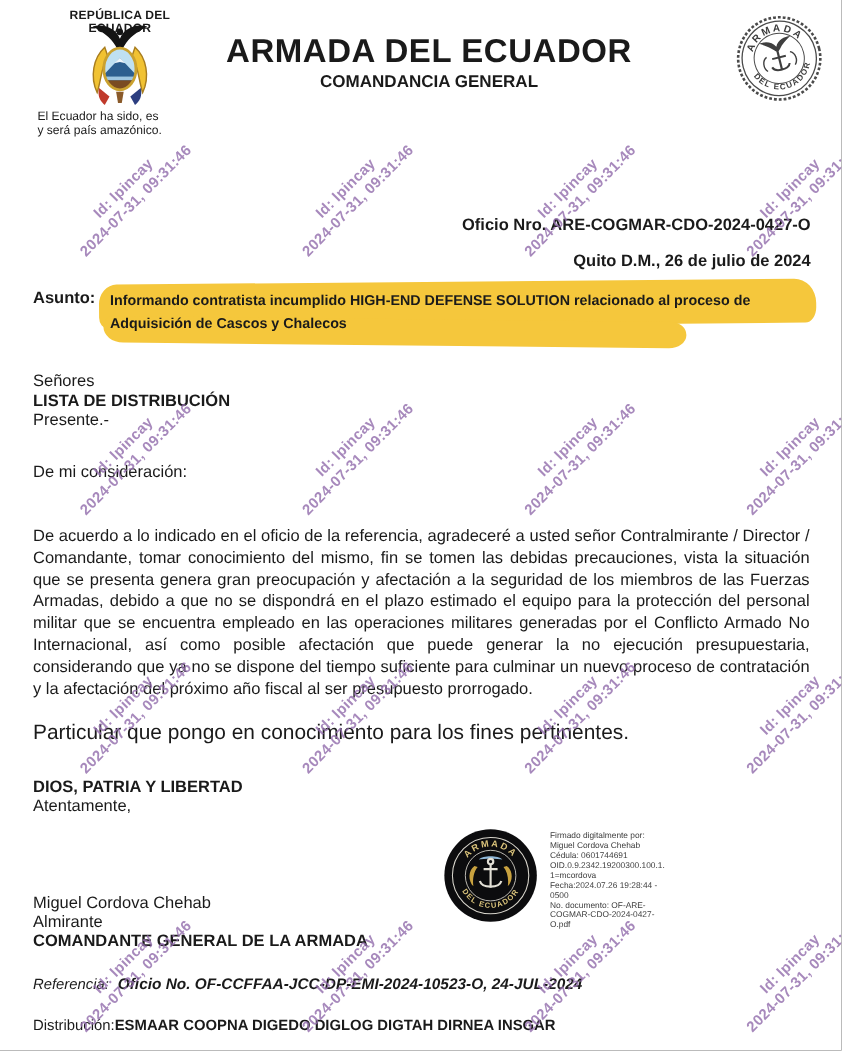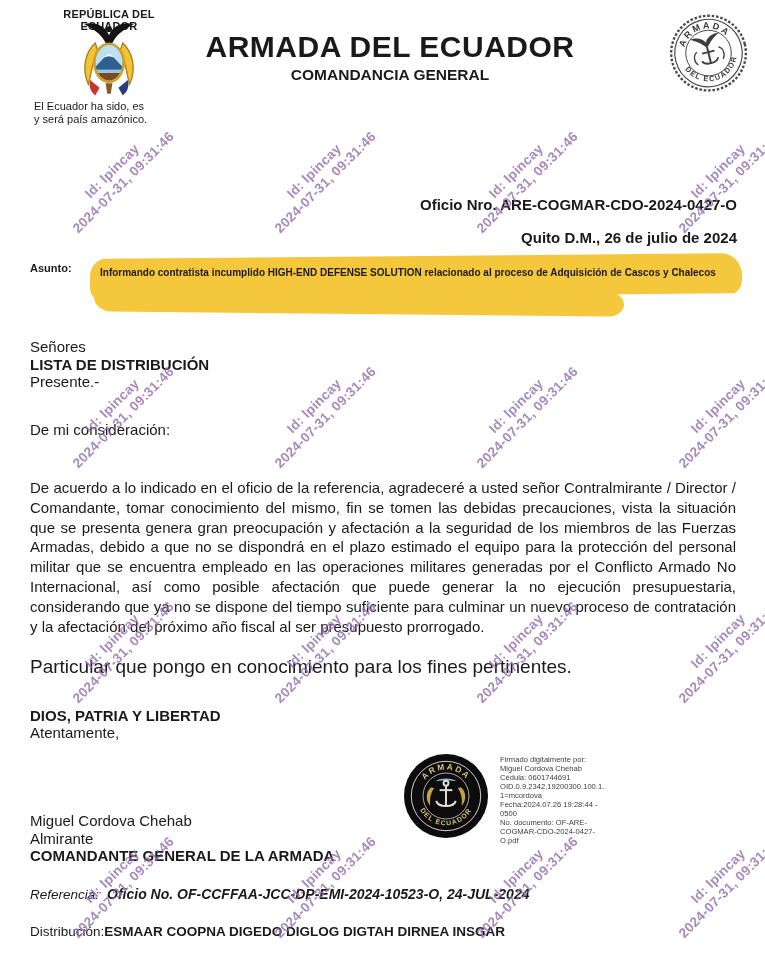--- a/index.html
+++ b/index.html
@@ -25,22 +25,22 @@
   
   .oficio-number{right:28px; top:196px; font-size:15px; font-weight:bold;}
   .place-date{right:28px; top:229px; font-size:15px; font-weight:bold;}
 
   
   .hl{position:absolute; background:#f5c73c; z-index:1;}
   .hl1{left:90px; top:256px; width:652px; height:40px;
     border-radius:16px 20px 10px 8px / 18px 22px 14px 10px; transform:rotate(-0.5deg);}
   .hl2{left:94px; top:290px; width:530px; height:24px;
     border-radius:8px 14px 16px 18px / 10px 12px 12px 14px; transform:rotate(0.6deg);}
-  .asunto-label{left:30px; top:262px; font-size:11px; font-weight:bold; z-index:2;}
-  .asunto-text{left:100px; top:262px; width:628px; font-size:10px; font-weight:bold;
+  .asunto-label{left:30px; top:262px; font-size:15px; font-weight:bold; z-index:2;}
+  .asunto-text{left:100px; top:262px; width:628px; font-size:13px; font-weight:bold;
     line-height:21px; z-index:2;}
 
   
   .recipient{left:30px; top:338px; font-size:15px; line-height:17.5px;}
   .recipient .bold{font-weight:bold;}
   .greeting{left:30px; top:421px; font-size:15px;}
   .body-par{left:30px; top:478px; width:706px; font-size:15px; line-height:19.8px;
     text-align:justify;}
   .closing-line{left:30px; top:656px; font-size:19px;}
   .farewell{left:30px; top:724px; font-size:15px;}

